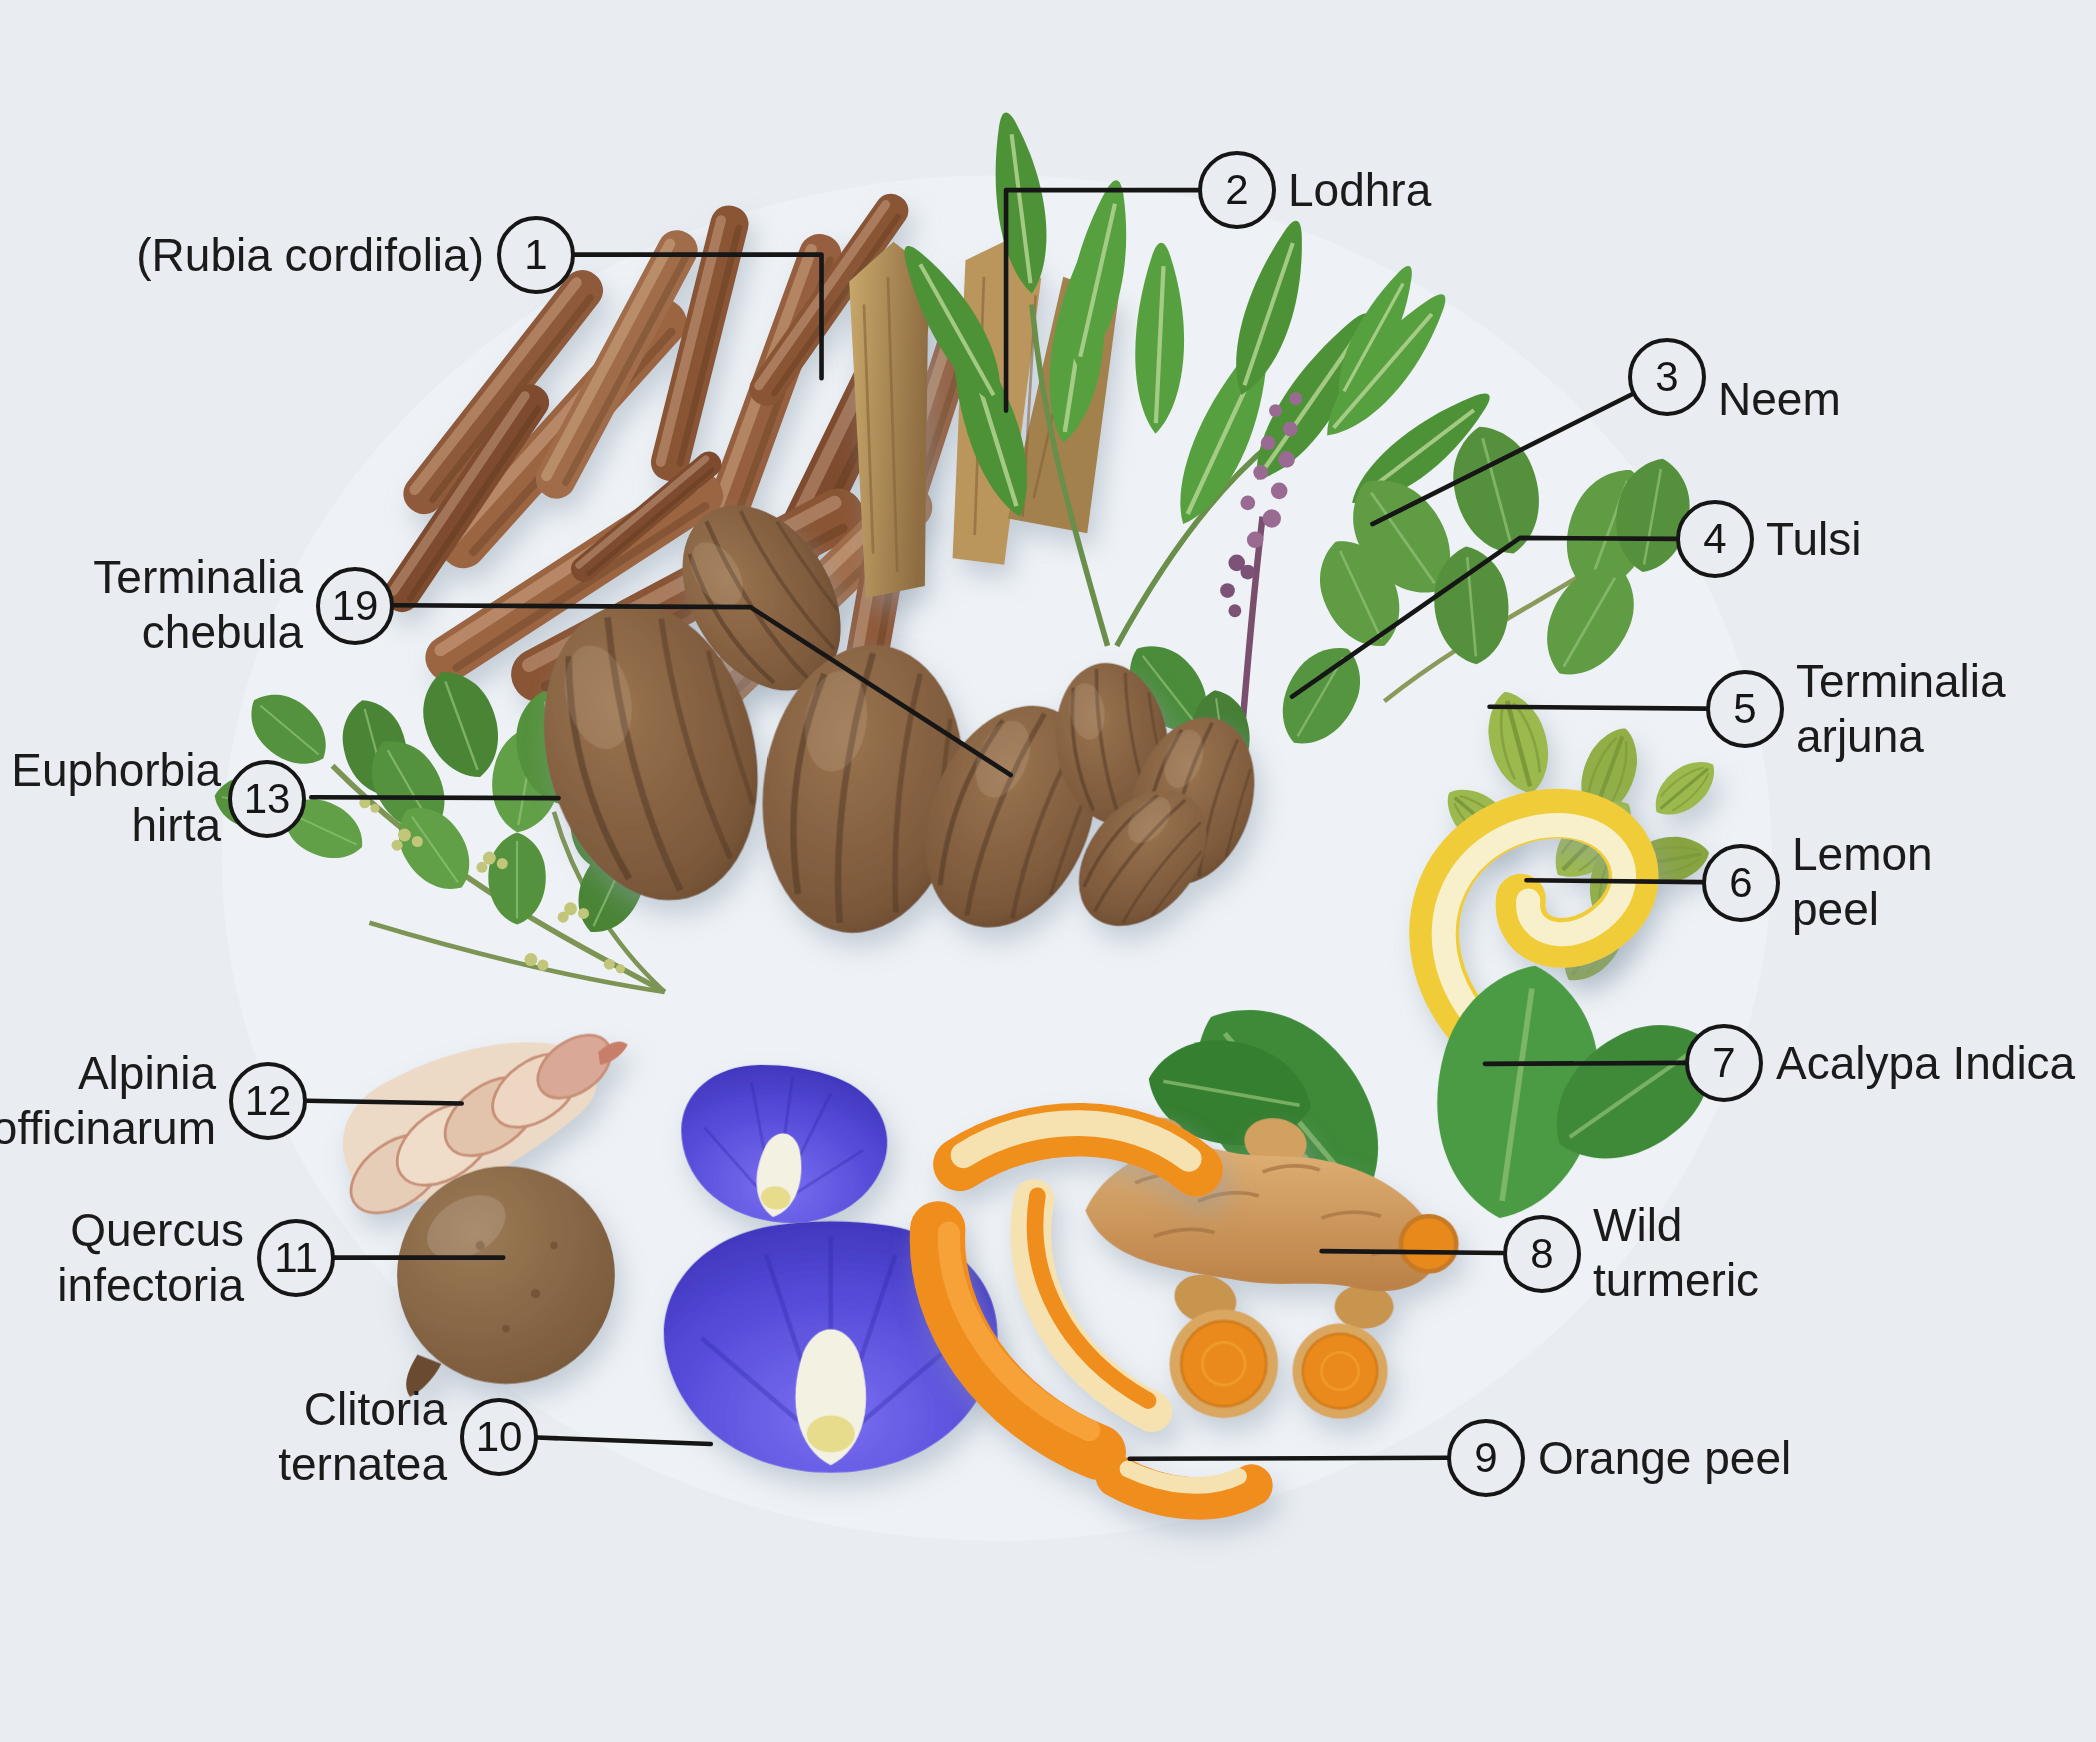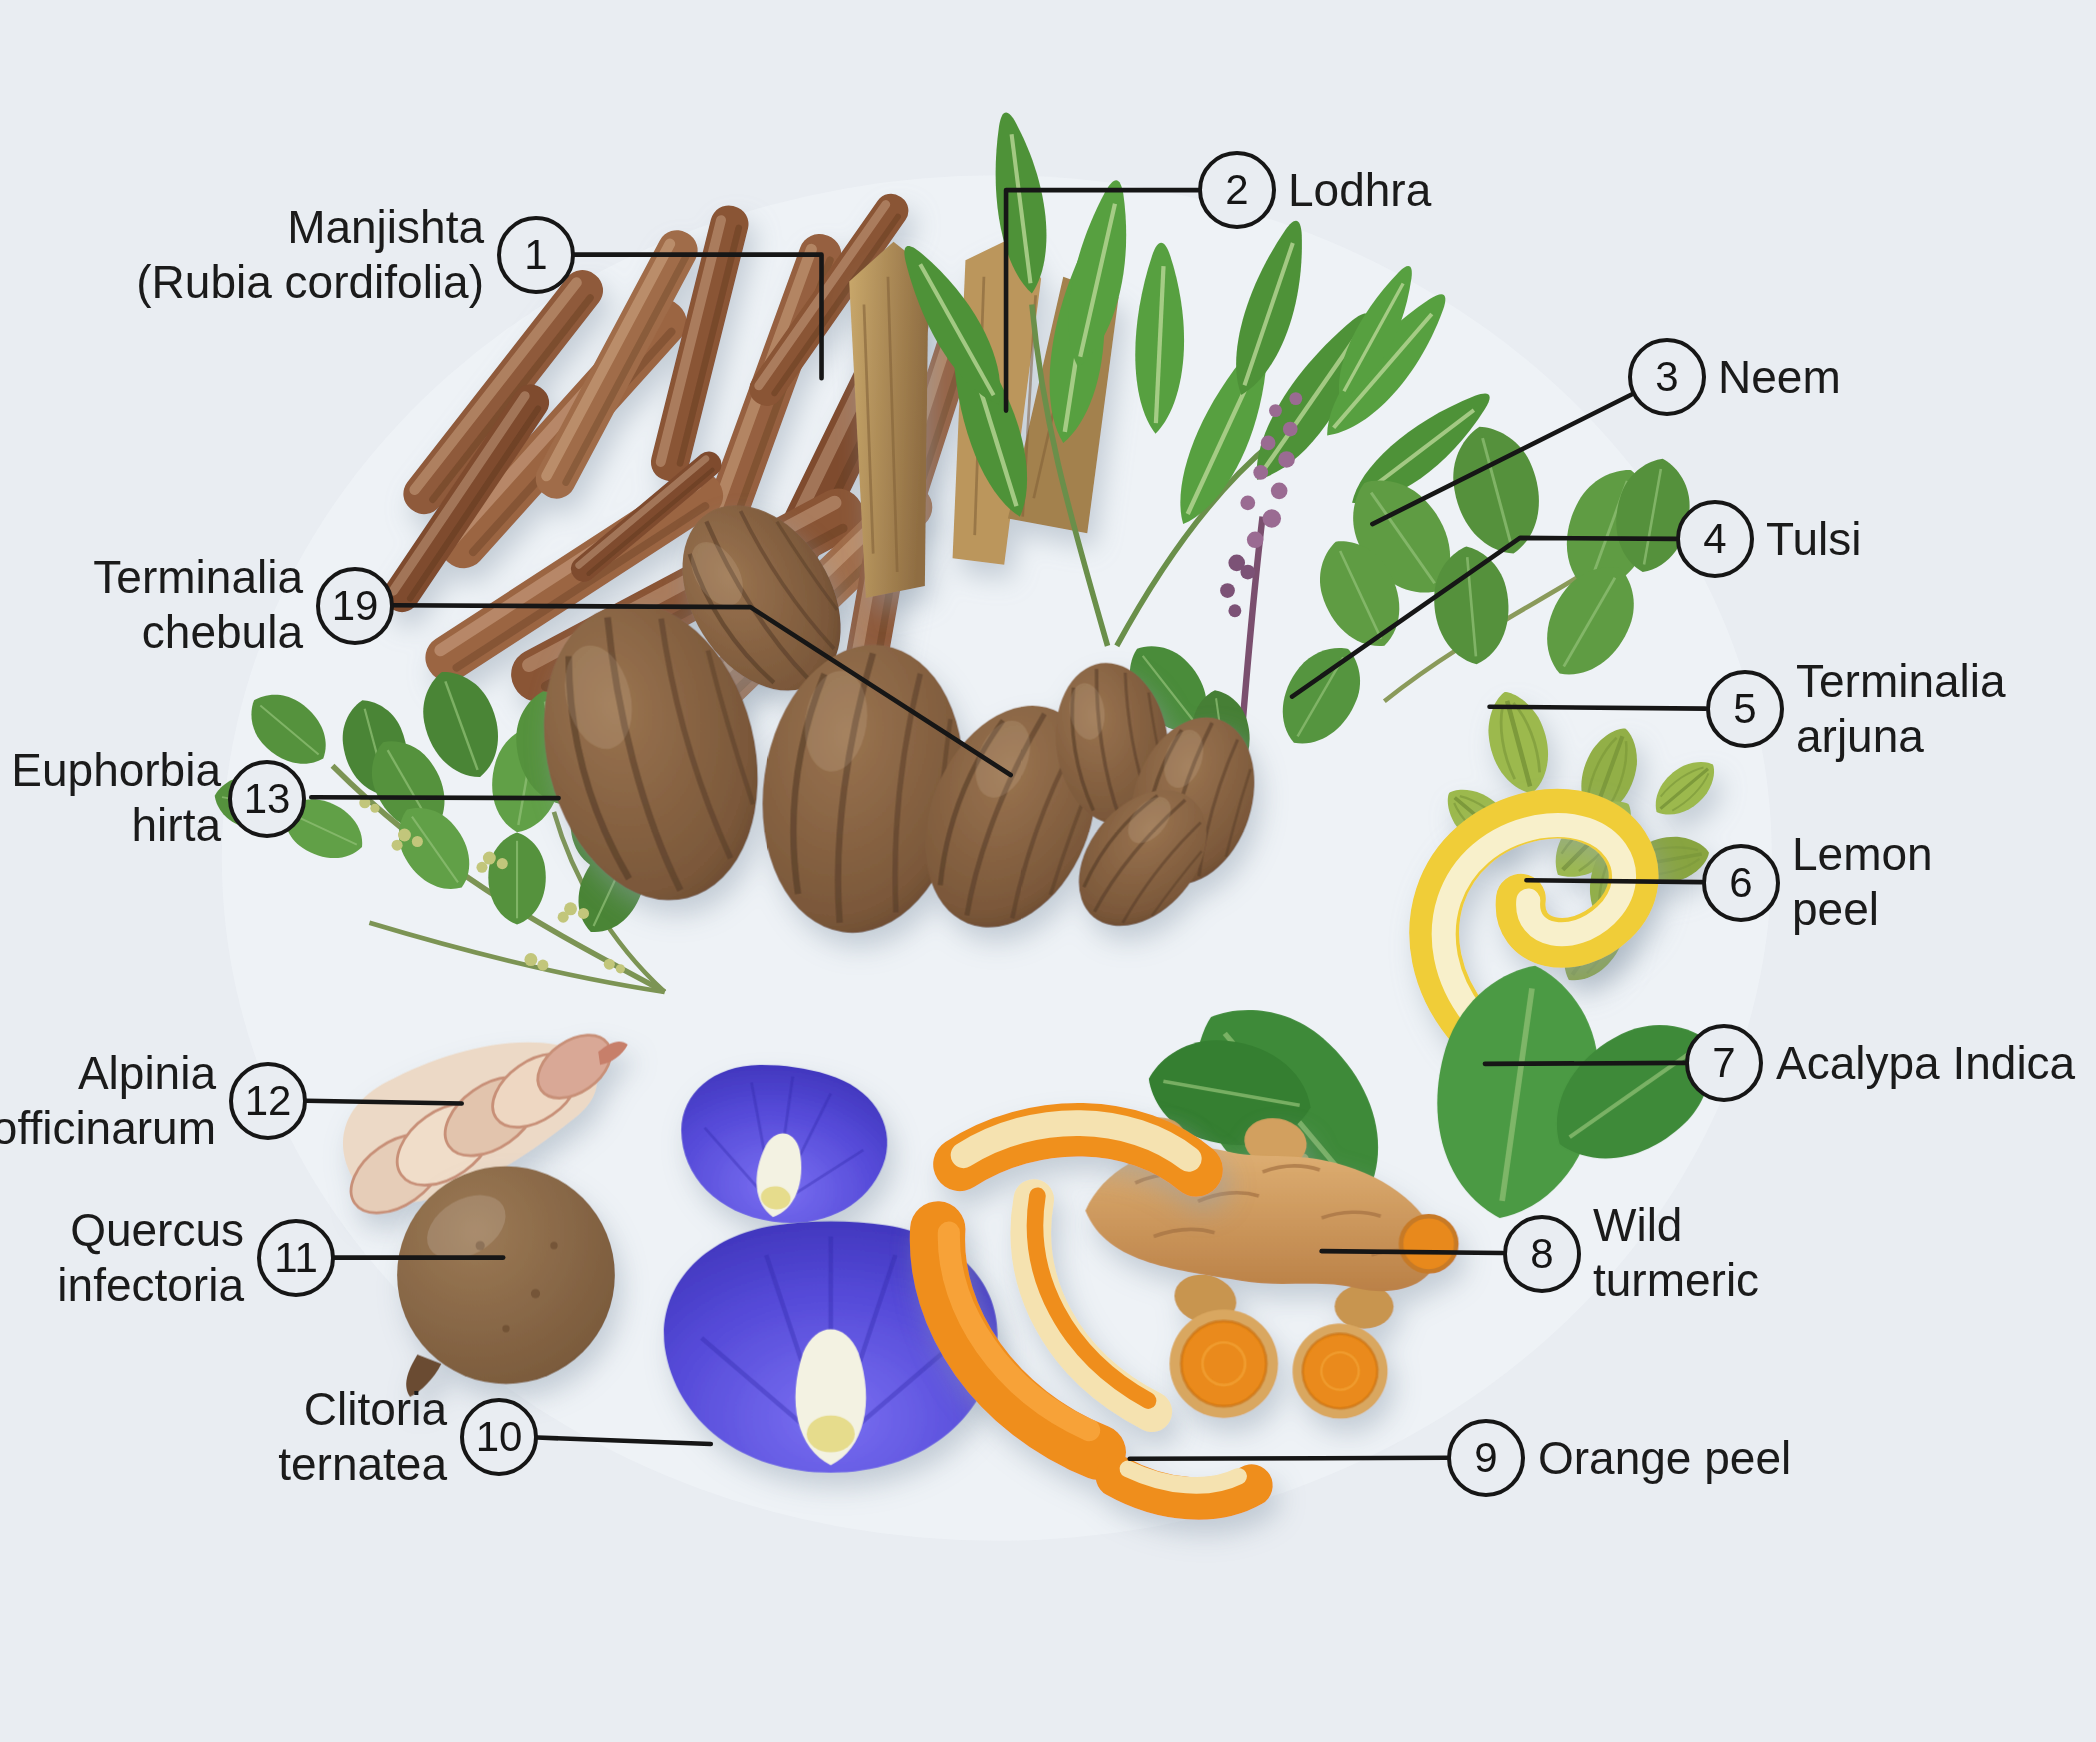--- a/index.html
+++ b/index.html
@@ -346,33 +346,32 @@
         <polyline points="337,864 605,865"></polyline>
         <polyline points="426,656 813,658 1095,840"></polyline>
       </g>
 </svg>
 
 <div id="labels-layer">
       <div class="badge" style="left: 497px; top: 216px;">
         <span>1</span>
       </div>
       <div class="lbl left" style="top: 255px; right: 1613px;">
-        <span>Manjishta</span>
         <span>(Rubia cordifolia)</span>
       </div>
       <div class="badge" style="left: 1198px; top: 151px;">
         <span>2</span>
       </div>
       <div class="lbl right" style="top: 190px; left: 1288px;">
         <span>Lodhra</span>
       </div>
       <div class="badge" style="left: 1628px; top: 338px;">
         <span>3</span>
       </div>
-      <div class="lbl right" style="top: 377px; left: 1718px;">
+      <div class="lbl right" style="top: 399px; left: 1718px;">
         <span>Neem</span>
       </div>
       <div class="badge" style="left: 1676px; top: 500px;">
         <span>4</span>
       </div>
       <div class="lbl right" style="top: 539px; left: 1766px; text-align: right;">
         <span>Tulsi</span>
       </div>
       <div class="badge" style="left: 1706px; top: 670px;">
         <span>5</span>

